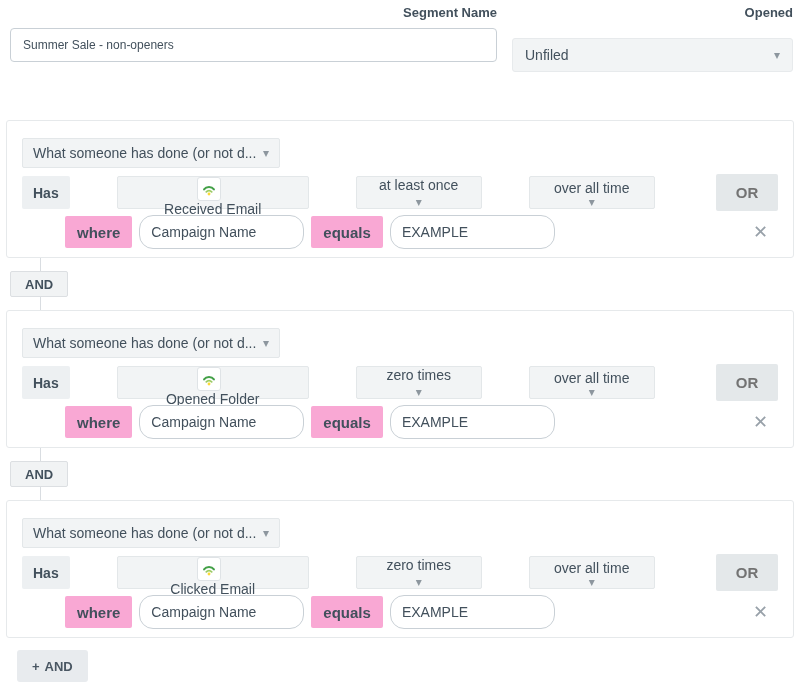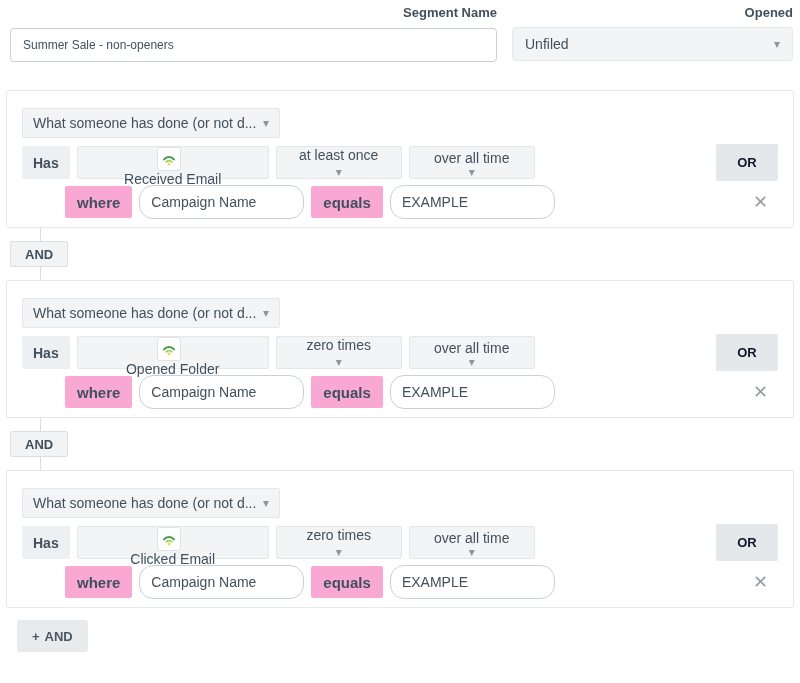--- a/index.html
+++ b/index.html
@@ -16,44 +16,44 @@
   .field-col-left  { width: 487px; }
   .field-col-right { width: 281px; }
   .field-label { display: block; font-size: 13px; font-weight: 700; color: #42505c; line-height: 16px; text-align: right; }
   .name-input {
     margin-top: 7px; width: 100%; height: 34px;
     border: 1px solid #c9d0d6; border-radius: 4px;
     font-family: inherit; font-size: 12px; color: #42505c;
     padding: 0 12px; background: #fff; outline: none;
   }
   .folder-select {
-    margin-top: 6px; width: 100%; height: 34px;
+    margin-top: 17px; width: 100%; height: 34px;
     background: #f2f4f5; border: 1px solid #e7eaec; border-radius: 3px;
     display: flex; align-items: center; justify-content: space-between;
     padding: 0 12px; font-size: 14px; cursor: pointer;
   }
   .chev { color: #8d969e; font-size: 12px; line-height: 1; }
 
   
-  .builder { margin-top: 28px; }
+  .builder { margin-top: 48px; }
   .card {
     margin: 0 6px; background: #fff;
     border: 1px solid #e6e9eb; border-radius: 3px;
     padding: 17px 15px 8px 15px;
   }
 
   .type-dd {
     width: 258px; height: 30px;
     background: #f2f4f5; border: 1px solid #e3e7e9; border-radius: 2px;
     display: flex; align-items: center; justify-content: space-between;
     padding: 0 10px; font-size: 14px; cursor: pointer;
   }
   .type-dd .type-text { white-space: nowrap; overflow: hidden; }
 
-  .row-b { display: flex; align-items: center; margin-top: 6px; }
+  .row-b { display: flex; align-items: center; margin-top: 6px; gap: 40px; }
   .chip-has {
     height: 33px; padding: 0 11px; margin-right: 7px;
     background: #edf0f2; border-radius: 2px;
     display: flex; align-items: center;
     font-size: 14px; font-weight: 700; cursor: pointer;
   }
   .dd {
     height: 33px; background: #f2f4f5; border: 1px solid #e3e7e9; border-radius: 2px;
     display: flex; align-items: center; padding: 0 10px;
     font-size: 14px; margin-right: 7px; cursor: pointer; flex-direction: column;
@@ -64,21 +64,21 @@
   .dd-event .chev { margin-left: auto; }
   .metric-icon-box {
     width: 24px; height: 24px; background: #fff;
     border: 1px solid #dfe3e6; border-radius: 3px;
     display: flex; align-items: center; justify-content: center;
     margin-right: 8px; flex: none;
   }
   .or-btn {
     margin-left: auto; width: 62px; height: 37px;
     background: #e4e8ea; border: none; border-radius: 2px;
-    font-family: inherit; font-size: 13px; font-weight: 700; color: #0f172a;
+    font-family: inherit; font-size: 15px; font-weight: 700; color: #737373;
     display: flex; align-items: center; justify-content: center; cursor: pointer;
   }
 
   .row-c { display: flex; align-items: center; margin-top: 4px; margin-left: 43px; }
   .chip-op {
     height: 32px; padding: 0 12px; margin-right: 7px;
     background: #f9a8d4; border-radius: 2px;
     display: flex; align-items: center;
     font-size: 15px; font-weight: 700;
   }

